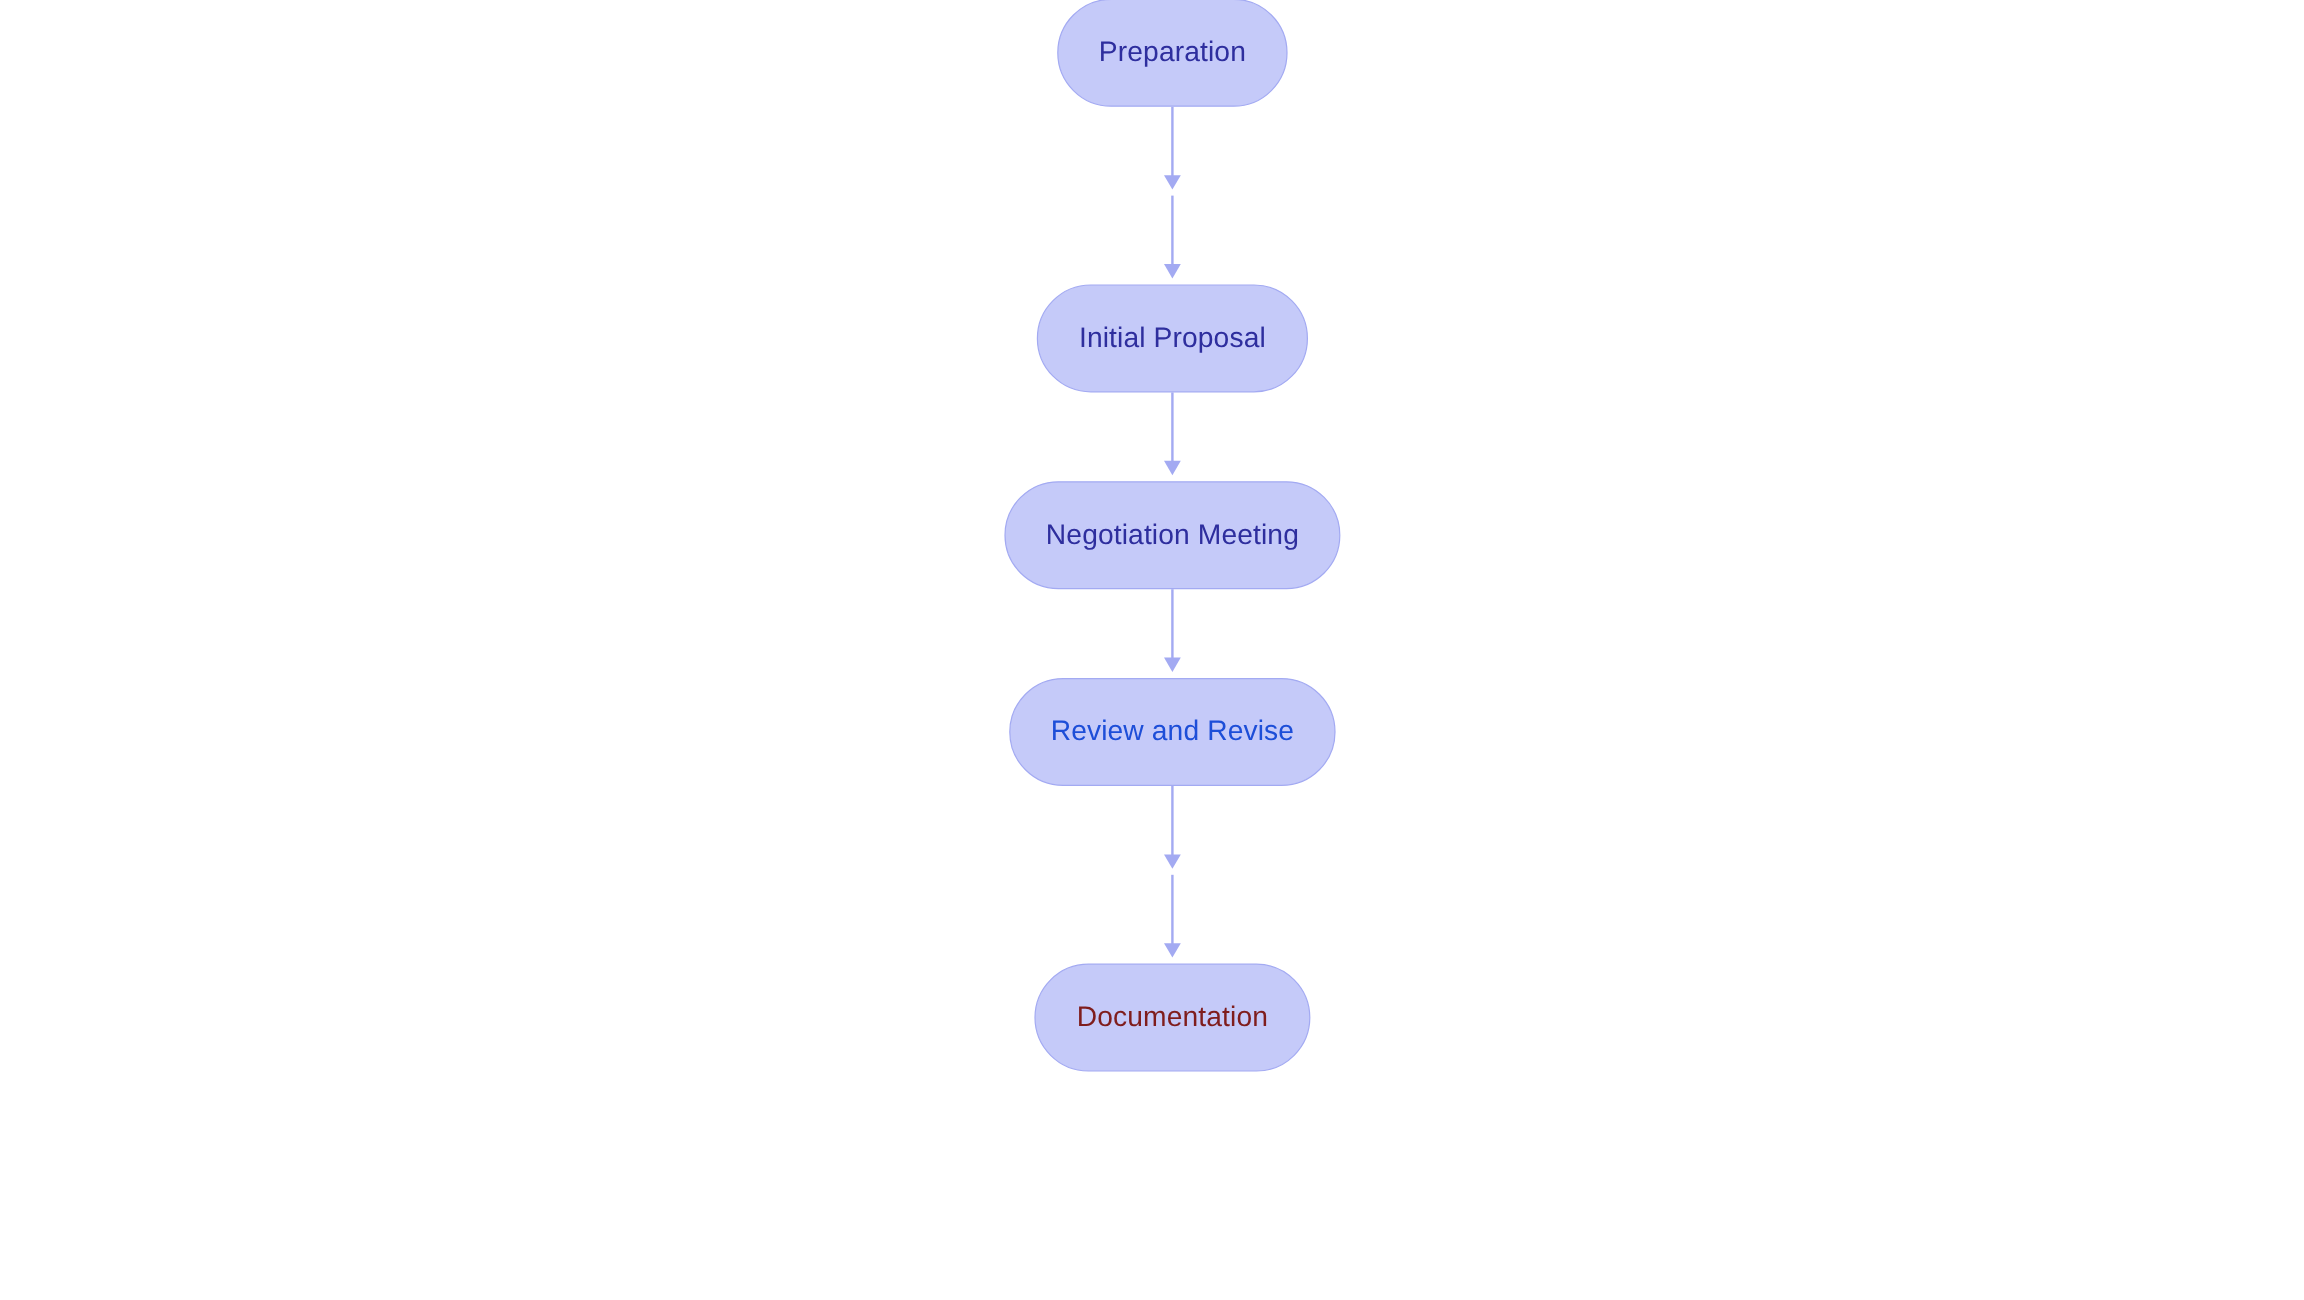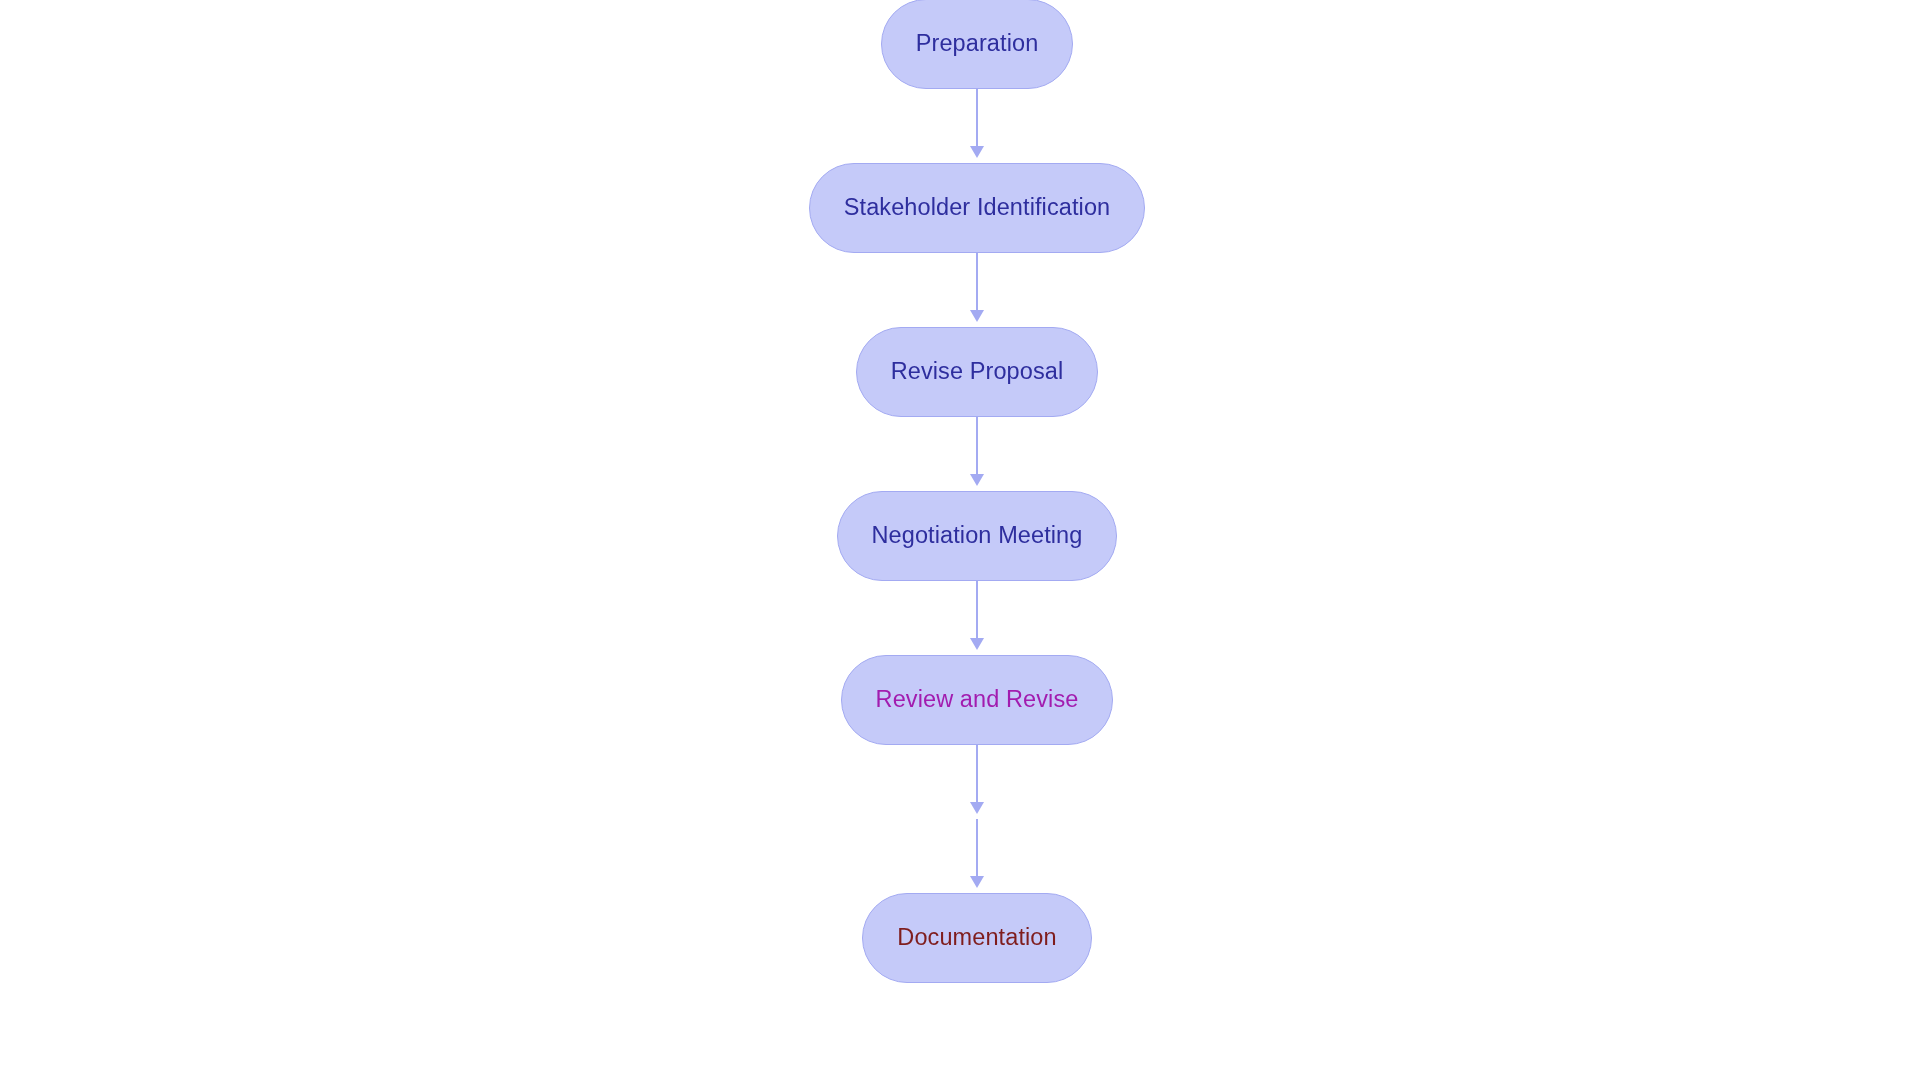--- a/index.html
+++ b/index.html
@@ -95,48 +95,45 @@
 
     <div class="node first-node-clip" style="background: rgb(197, 202, 249); border-color: rgb(163, 170, 242); color: rgb(46, 46, 158);">
       <span class="node-label">Preparation</span>
     </div>
 
     <div class="connector">
       <div class="connector-line" style="background: rgb(163, 170, 242);"></div>
       <div class="connector-head" style="border-top-color: rgb(163, 170, 242);"></div>
     </div>
 
-    <div class="node" style="background: rgb(197, 202, 249); border-color: rgb(163, 170, 242); color: rgb(46, 46, 158);">
-      <span class="node-label">Stakeholder Identification</span>
-    </div>
 
     <div class="connector">
       <div class="connector-line" style="background: rgb(163, 170, 242);"></div>
       <div class="connector-head" style="border-top-color: rgb(163, 170, 242);"></div>
     </div>
 
     <div class="node" style="background: rgb(197, 202, 249); border-color: rgb(163, 170, 242); color: rgb(46, 46, 158);">
-      <span class="node-label">Revise Proposal</span>
+      <span class="node-label">Initial Proposal</span>
     </div>
 
     <div class="connector">
       <div class="connector-line" style="background: rgb(163, 170, 242);"></div>
       <div class="connector-head" style="border-top-color: rgb(163, 170, 242);"></div>
     </div>
 
     <div class="node" style="background: rgb(197, 202, 249); border-color: rgb(163, 170, 242); color: rgb(46, 46, 158); justify-content: center;">
       <span class="node-label">Negotiation Meeting</span>
     </div>
 
     <div class="connector">
       <div class="connector-line" style="background: rgb(163, 170, 242);"></div>
       <div class="connector-head" style="border-top-color: rgb(163, 170, 242);"></div>
     </div>
 
-    <div class="node" style="background: rgb(197, 202, 249); border-color: rgb(163, 170, 242); color: #a21caf;">
+    <div class="node" style="background: rgb(197, 202, 249); border-color: rgb(163, 170, 242); color: #1d4ed8;">
       <span class="node-label">Review and Revise</span>
     </div>
 
     <div class="connector">
       <div class="connector-line" style="background: rgb(163, 170, 242);"></div>
       <div class="connector-head" style="border-top-color: rgb(163, 170, 242);"></div>
     </div>
 
 
     <div class="connector">

